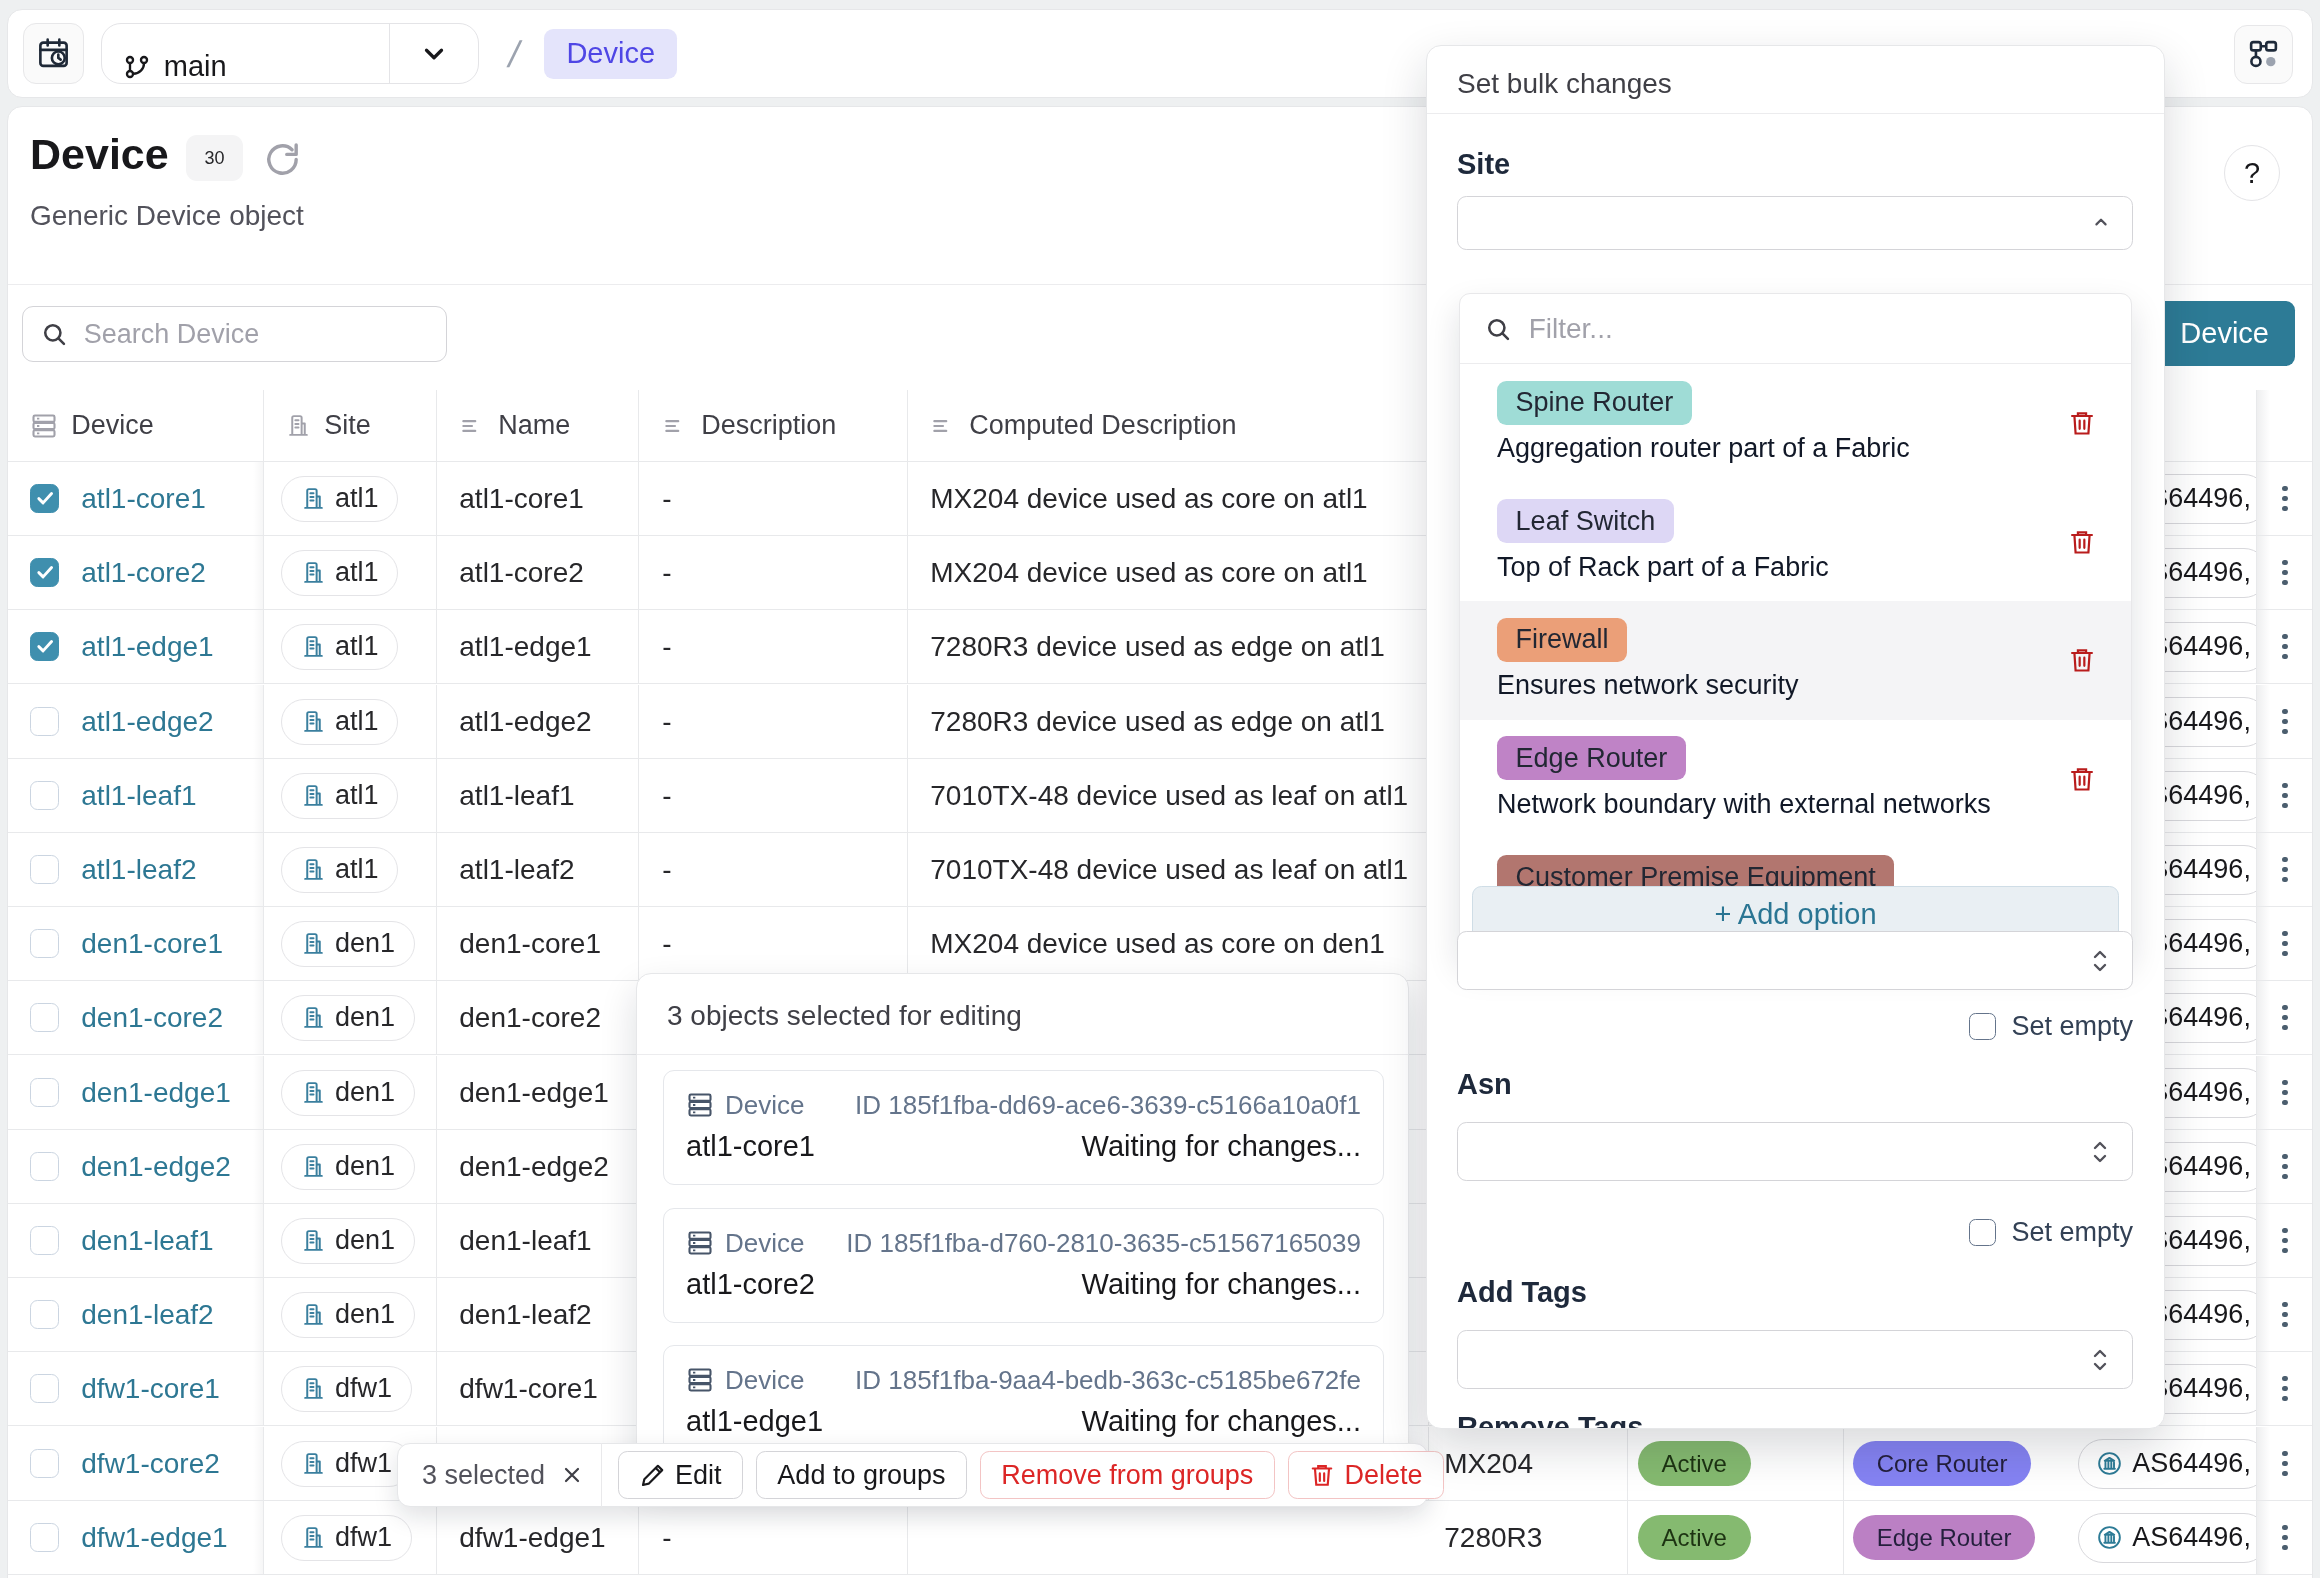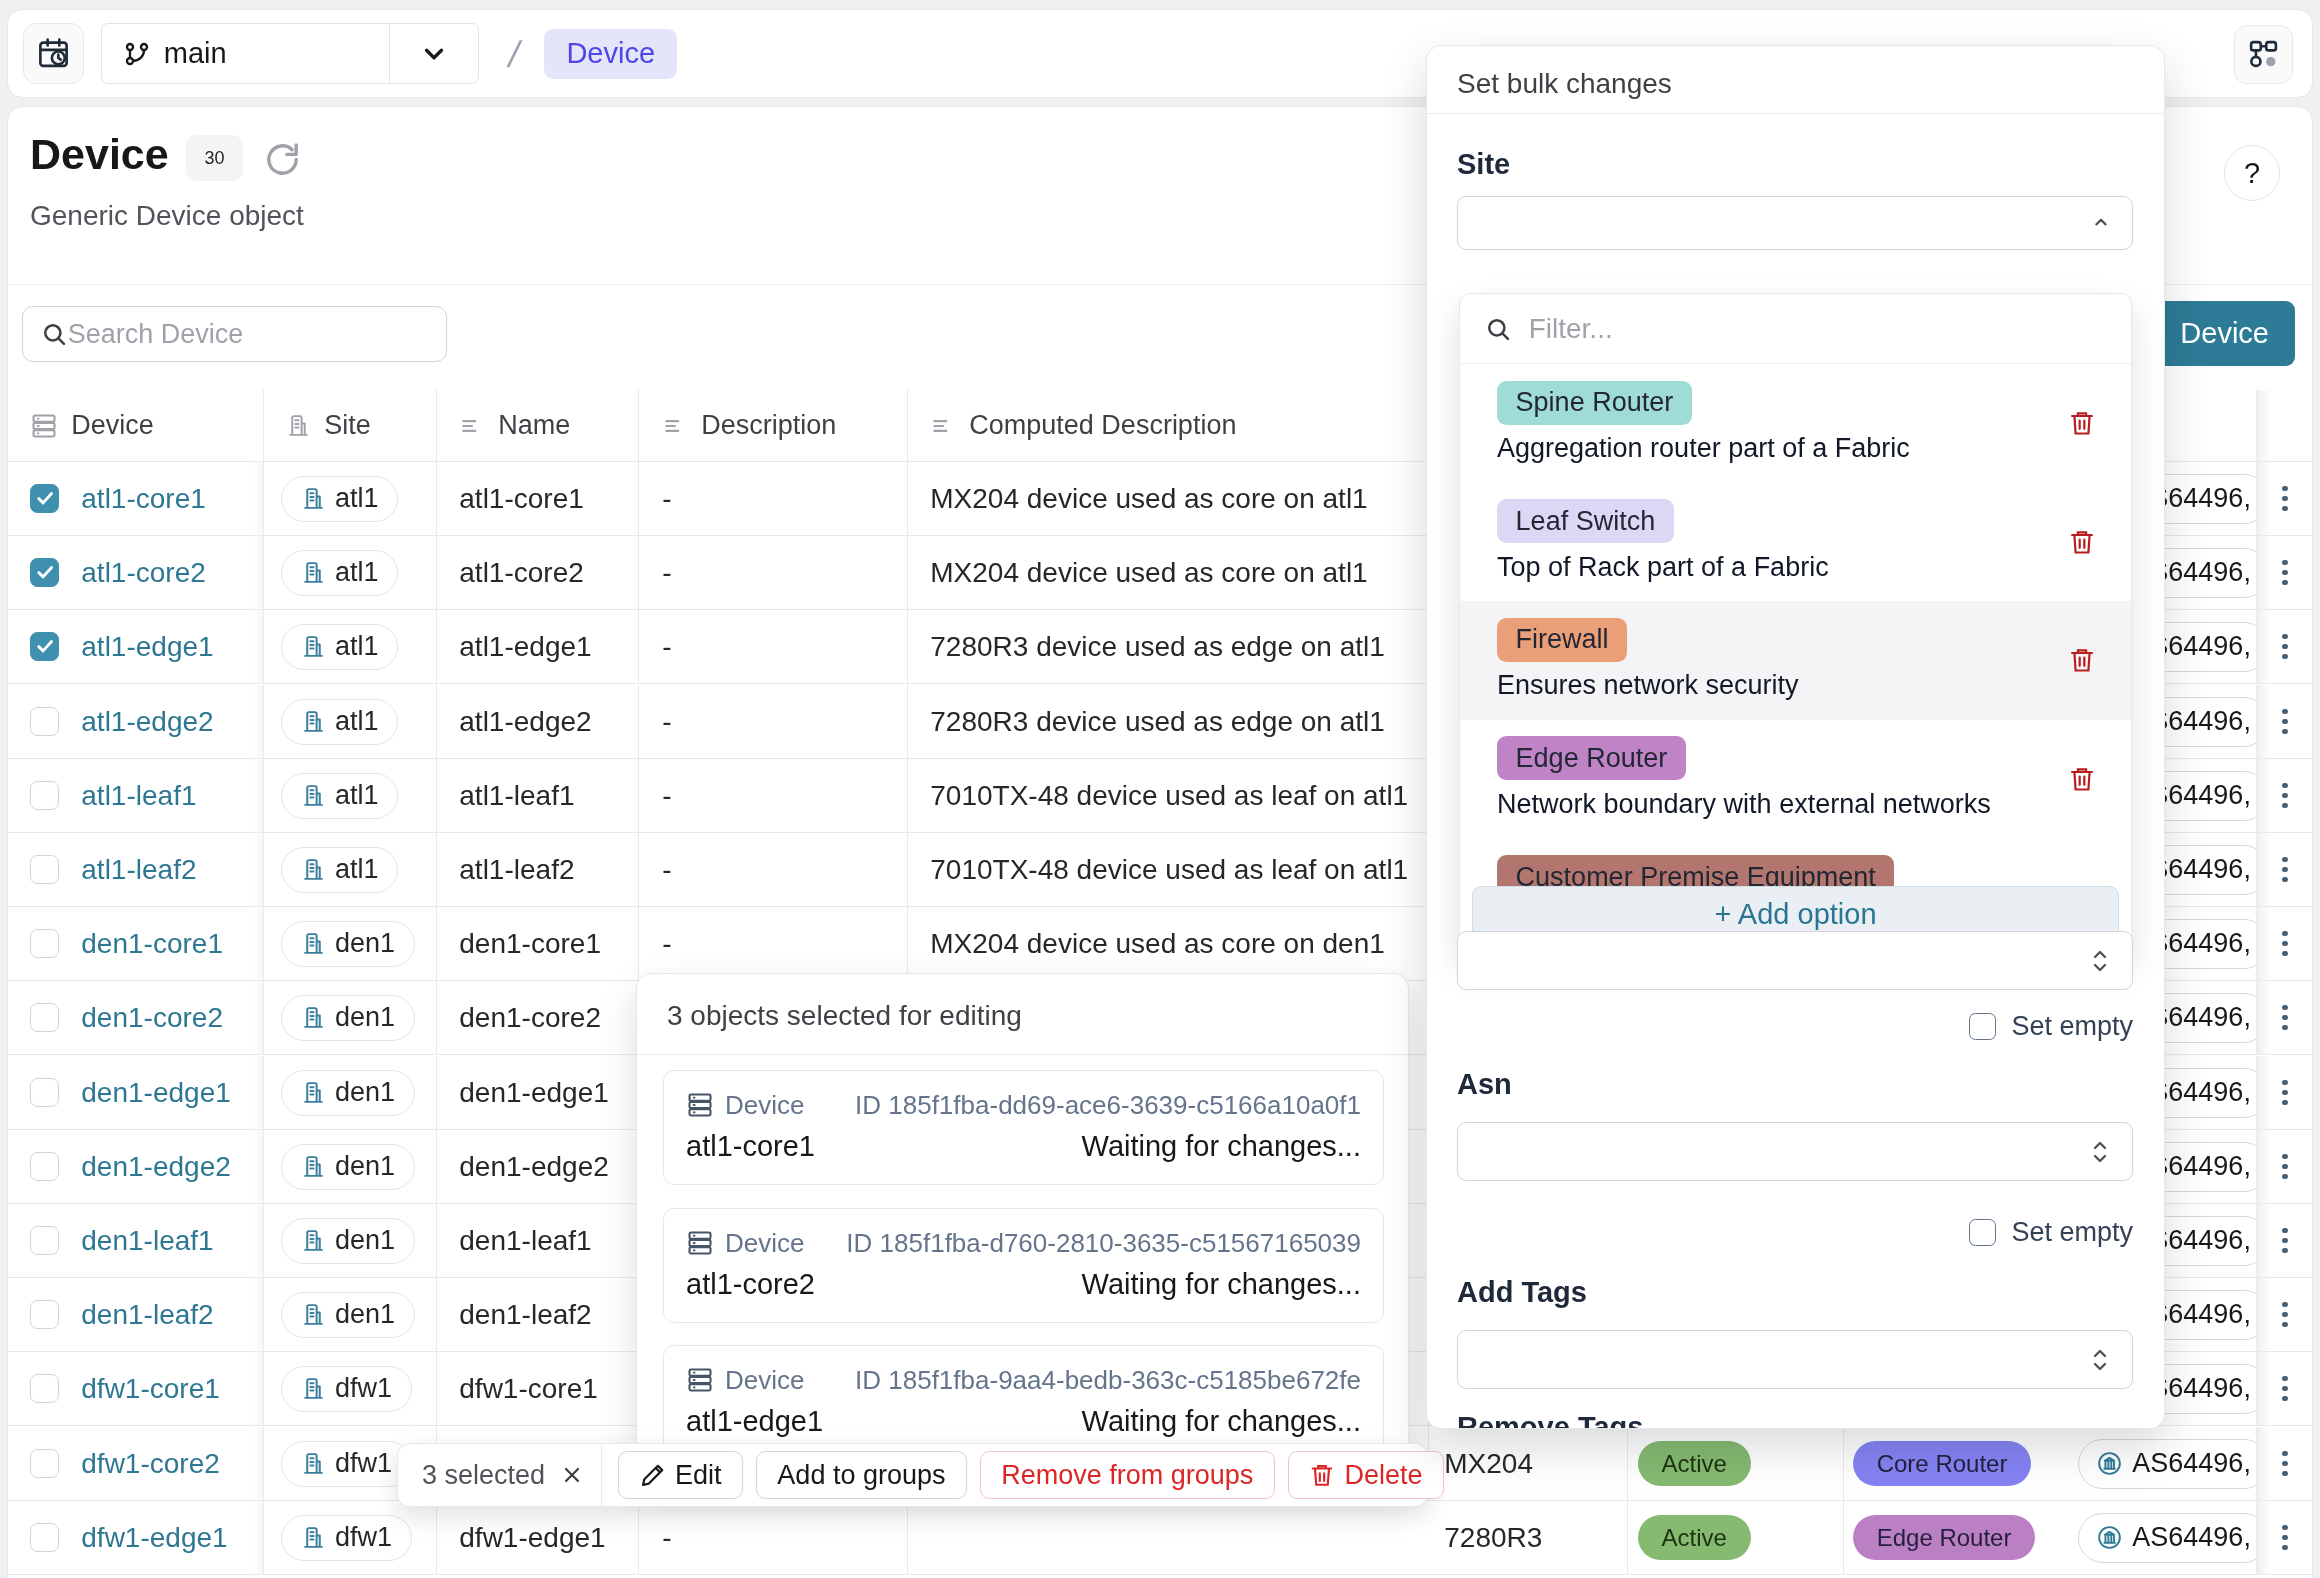--- a/index.html
+++ b/index.html
@@ -9,42 +9,42 @@
 
   .card { position:absolute; background:#fff; border:0.9px solid #e6e7e9; border-radius:15px; }
 
   
   .topbar { left:7.4px; top:9.3px; width:2306px; height:89px; }
   .icon-btn { position:absolute; display:flex; align-items:center; justify-content:center;
               background:#fafafa; border:0.9px solid #e7e7e9; border-radius:13px; cursor:pointer; }
   .cal-btn { left:15px; top:13px; width:61px; height:61px; }
   .schema-btn { left:2226px; top:15px; width:59px; height:59px; }
   .branch-select { position:absolute; left:93px; top:13px; width:378px; height:61px; border:0.9px solid #e4e4e7;
-                   border-radius:7px; background:#fff; display:flex; align-items:center; cursor:pointer; }
+                   border-radius:20px; background:#fff; display:flex; align-items:flex-end; cursor:pointer; }
   .branch-select .bs-main { flex:1; display:flex; align-items:center; gap:13px; padding-left:20.4px;
                             font-size:29px; color:#18181b; }
   .branch-select .bs-chev { width:89px; height:100%; border-left:0.9px solid #e4e4e7; display:flex;
                             align-items:center; justify-content:center; }
   .slash { position:absolute; left:501px; top:24px; font-size:37px; color:#9ca3af; transform:skewX(-12deg); }
   .crumb-chip { position:absolute; left:536px; top:18.6px; height:50px; padding:0 22px; border-radius:9.3px;
                 background:#e4e4fb; color:#4f46e5; font-size:29px; display:flex; align-items:center; cursor:pointer; }
 
   
   .maincard { left:7.4px; top:106px; width:2306px; height:1473px; border-radius:15px 15px 0 0; overflow:hidden; }
   .page-title { position:absolute; left:30px; top:130px; font-size:43px; font-weight:bold; color:#18181b; z-index:2;}
   .count-badge { position:absolute; left:186px; top:135px; height:46px; padding:0 18.6px; background:#f4f4f5;
                  border-radius:11px; font-size:18px; color:#27272a; display:flex; align-items:center; z-index:2;}
   .refresh-btn { position:absolute; left:262px; top:139px; width:41px; height:41px; cursor:pointer; z-index:2;}
   .subtitle { position:absolute; left:30px; top:200px; font-size:28px; color:#52525b; z-index:2;}
   .help-btn { position:absolute; left:2224px; top:145px; width:56px; height:56px; border:0.9px solid #e4e4e7;
               border-radius:50%; background:#fff; display:flex; align-items:center; justify-content:center;
               font-size:29px; color:#18181b; cursor:pointer; z-index:2;}
   .hr1 { position:absolute; left:8.3px; top:284px; width:2304px; height:0.9px; background:#ececee; z-index:1;}
   .searchbox { position:absolute; left:22px; top:306px; width:425px; height:56px; border:0.9px solid #d4d4d8;
-               border-radius:11px; background:#fff; display:flex; align-items:center; gap:0; padding:0 16.7px; z-index:2;}
+               border-radius:11px; background:#fff; display:flex; align-items:center; gap:16px; padding:0 16.7px; z-index:2;}
   .searchbox input { border:none; outline:none; font-size:27px; color:#18181b; width:100%;
                      font-family:inherit; background:transparent; }
   .searchbox input::placeholder { color:#a1a1aa; }
   .add-device-btn { position:absolute; left:2078px; top:301px; width:217px; height:65px; background:#2d7b96;
                     border-radius:9.3px; color:#fff; font-size:29px; display:flex; align-items:center;
                     justify-content:flex-end; padding-right:26px; cursor:pointer; z-index:3; }
 
   
   .tbl { position:absolute; left:0; top:0; z-index:1; }
   .tcell { position:absolute; top:0; height:100%; border-right:0.9px solid #e8e9eb; display:flex;

